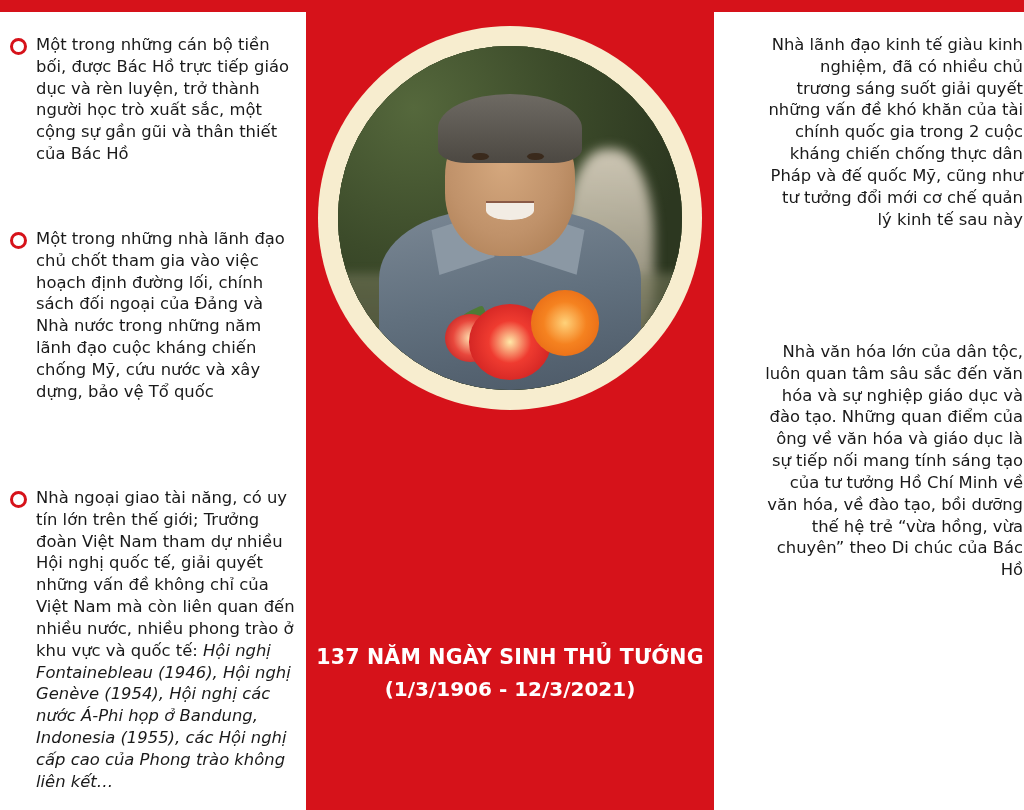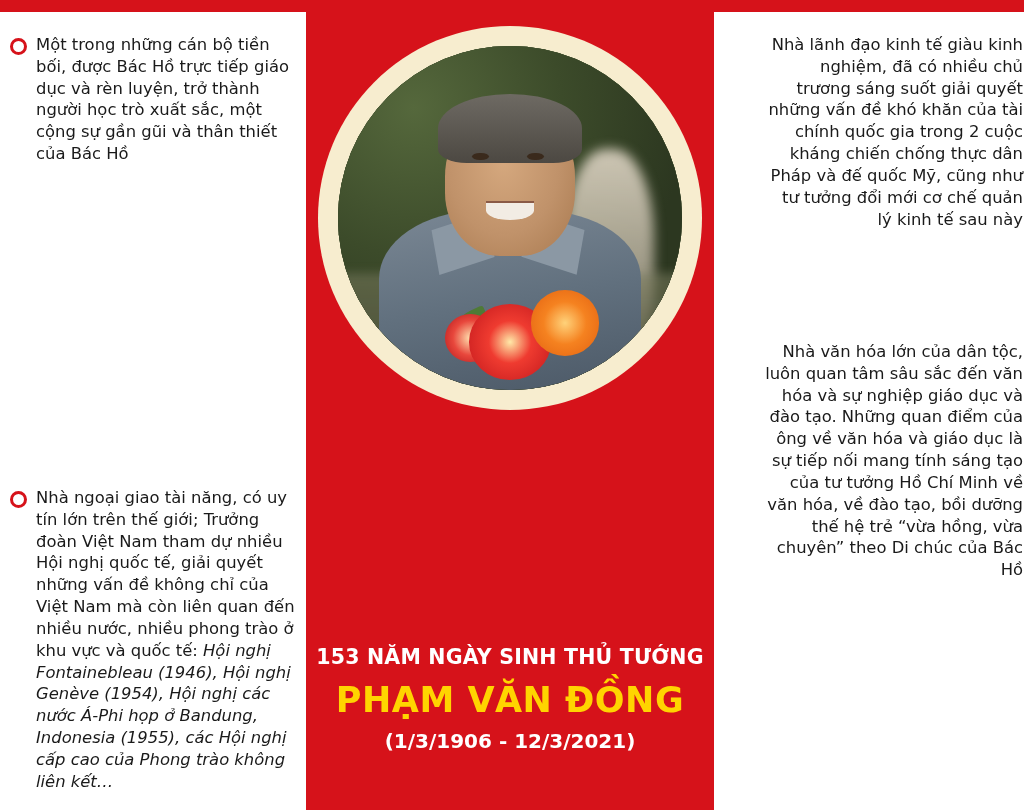--- a/index.html
+++ b/index.html
@@ -276,32 +276,35 @@
     <div class="figure-eye-l"></div>
     <div class="figure-eye-r"></div>
     <div class="figure-mouth"></div>
     <div class="leaf-a"></div>
     <div class="flower-c"></div>
     <div class="flower-a"></div>
     <div class="flower-b"></div>
   </div>
 
   <div class="headline">
-    <div class="line1">153 NĂM NGÀY SINH THỦ TƯỚNG</div>
-    <div class="line2">PHẠM VĂN ĐỒNG</div>
+    <div class="line1">137 NĂM NGÀY SINH THỦ TƯỚNG</div>
     <div class="line3">(1/3/1906 - 12/3/2021)</div>
   </div>
 
   <div class="col col-left">
 
     <div class="bullet-item" id="l1">
       <span class="bullet-dot"></span>
       <span class="bullet-text">Một trong những cán bộ tiền bối, được Bác Hồ trực tiếp giáo dục và rèn luyện, trở thành người học trò xuất sắc, một cộng sự gần gũi và thân thiết của Bác Hồ</span>
     </div>
 
+    <div class="bullet-item" id="l2">
+      <span class="bullet-dot"></span>
+      <span class="bullet-text">Một trong những nhà lãnh đạo chủ chốt tham gia vào việc hoạch định đường lối, chính sách đối ngoại của Đảng và Nhà nước trong những năm lãnh đạo cuộc kháng chiến chống Mỹ, cứu nước và xây dựng, bảo vệ Tổ quốc</span>
+    </div>
 
     <div class="bullet-item" id="l3">
       <span class="bullet-dot"></span>
       <span class="bullet-text"><span>Nhà ngoại giao tài năng, có uy tín lớn trên thế giới; Trưởng đoàn Việt Nam tham dự nhiều Hội nghị quốc tế, giải quyết những vấn đề không chỉ của Việt Nam mà còn liên quan đến nhiều nước, nhiều phong trào ở khu vực và quốc tế: </span><em>Hội nghị Fontainebleau (1946), Hội nghị Genève (1954), Hội nghị các nước Á-Phi họp ở Bandung, Indonesia (1955), các Hội nghị cấp cao của Phong trào không liên kết…</em></span>
     </div>
 
   </div>
 
   <div class="col col-right">
 

